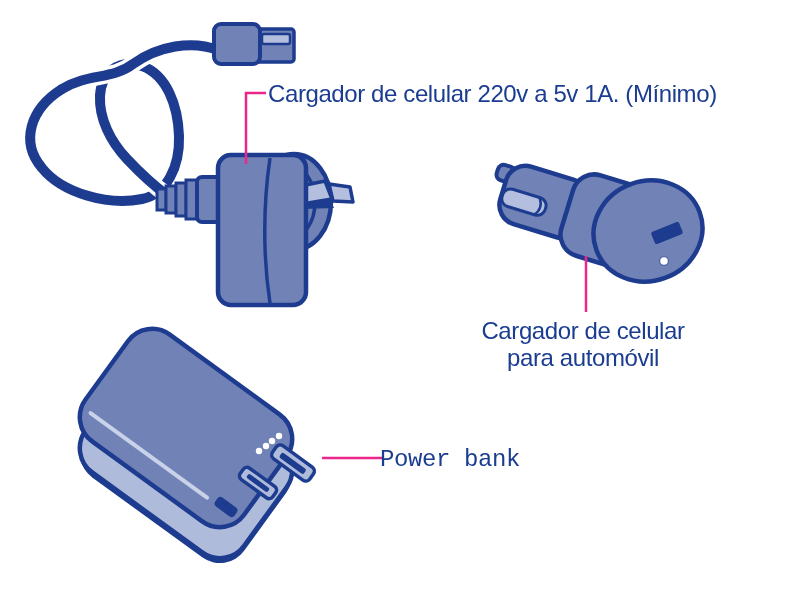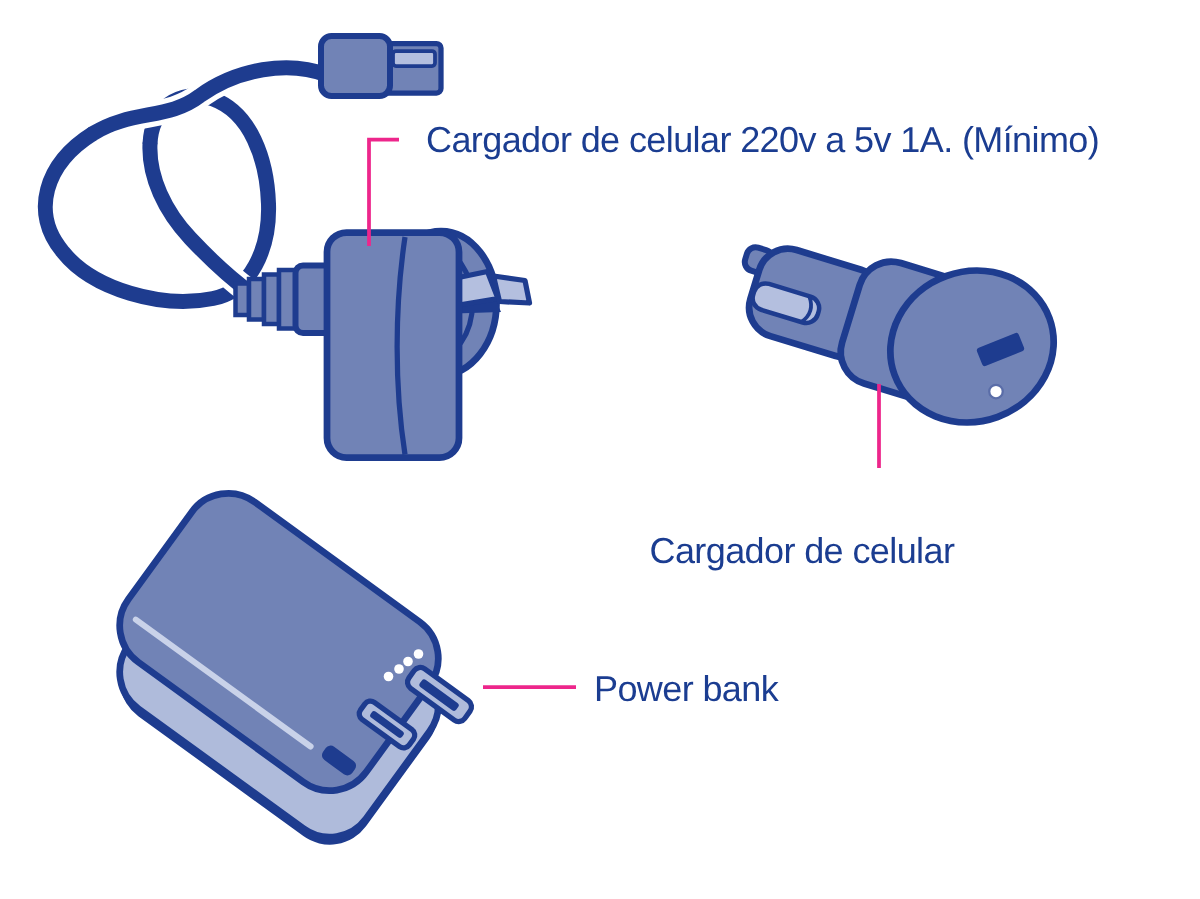--- a/index.html
+++ b/index.html
@@ -3,21 +3,21 @@
 <meta charset="utf-8">
 <style>
   html,body{margin:0;padding:0;}
   body{width:800px;height:599px;background:#ffffff;overflow:hidden;position:relative;
        font-family:"Liberation Sans","DejaVu Sans",sans-serif;}
   #stage{position:absolute;left:0;top:0;width:800px;height:599px;}
   svg{position:absolute;left:0;top:0;}
   .label{position:absolute;color:#1B3D91;font-size:24px;line-height:27px;
          letter-spacing:-0.4px;white-space:nowrap;}
   .label span{display:block;}
-  .center{text-align:left;margin-top:37px;}
+  .center{text-align:center;}
 </style>
 </head>
 <body>
 
 <div id="stage">
 
 <svg width="800" height="599" viewBox="0 0 800 599">
 
   <g>
 
@@ -109,23 +109,24 @@
     <g transform="translate(226,507) rotate(36)">
       <rect x="-12" y="-5.5" width="24" height="11" rx="4" fill="#1E3C8F"></rect>
     </g>
   </g>
 
   <path d="M266,93 L246,93 L246,164" fill="none" stroke="#ED268B" stroke-width="2.5"></path>
   <line x1="586" y1="256" x2="586" y2="312" stroke="#ED268B" stroke-width="2.5"></line>
   <line x1="322" y1="458" x2="384" y2="458" stroke="#ED268B" stroke-width="2.5"></line>
 </svg>
 
-<div class="label" style="left:284px;top:80px;">Cargador de celular 220v a 5v 1A. (Mínimo)</div>
+<div class="label" style="left:268px;top:80px;">Cargador de celular 220v a 5v 1A. (Mínimo)</div>
 
 <div class="label center" style="left:433px;top:317px;width:300px;">
   <span>Cargador de celular</span>
+  <span>para automóvil</span>
 </div>
 
-<div class="label" style="left:396px;top:446px;">
+<div class="label" style="left:380px;top:446px;font-family:Liberation Mono, monospace;">
   <span>Power bank</span>
 </div>
 
 </div>
 
 </body></html>

